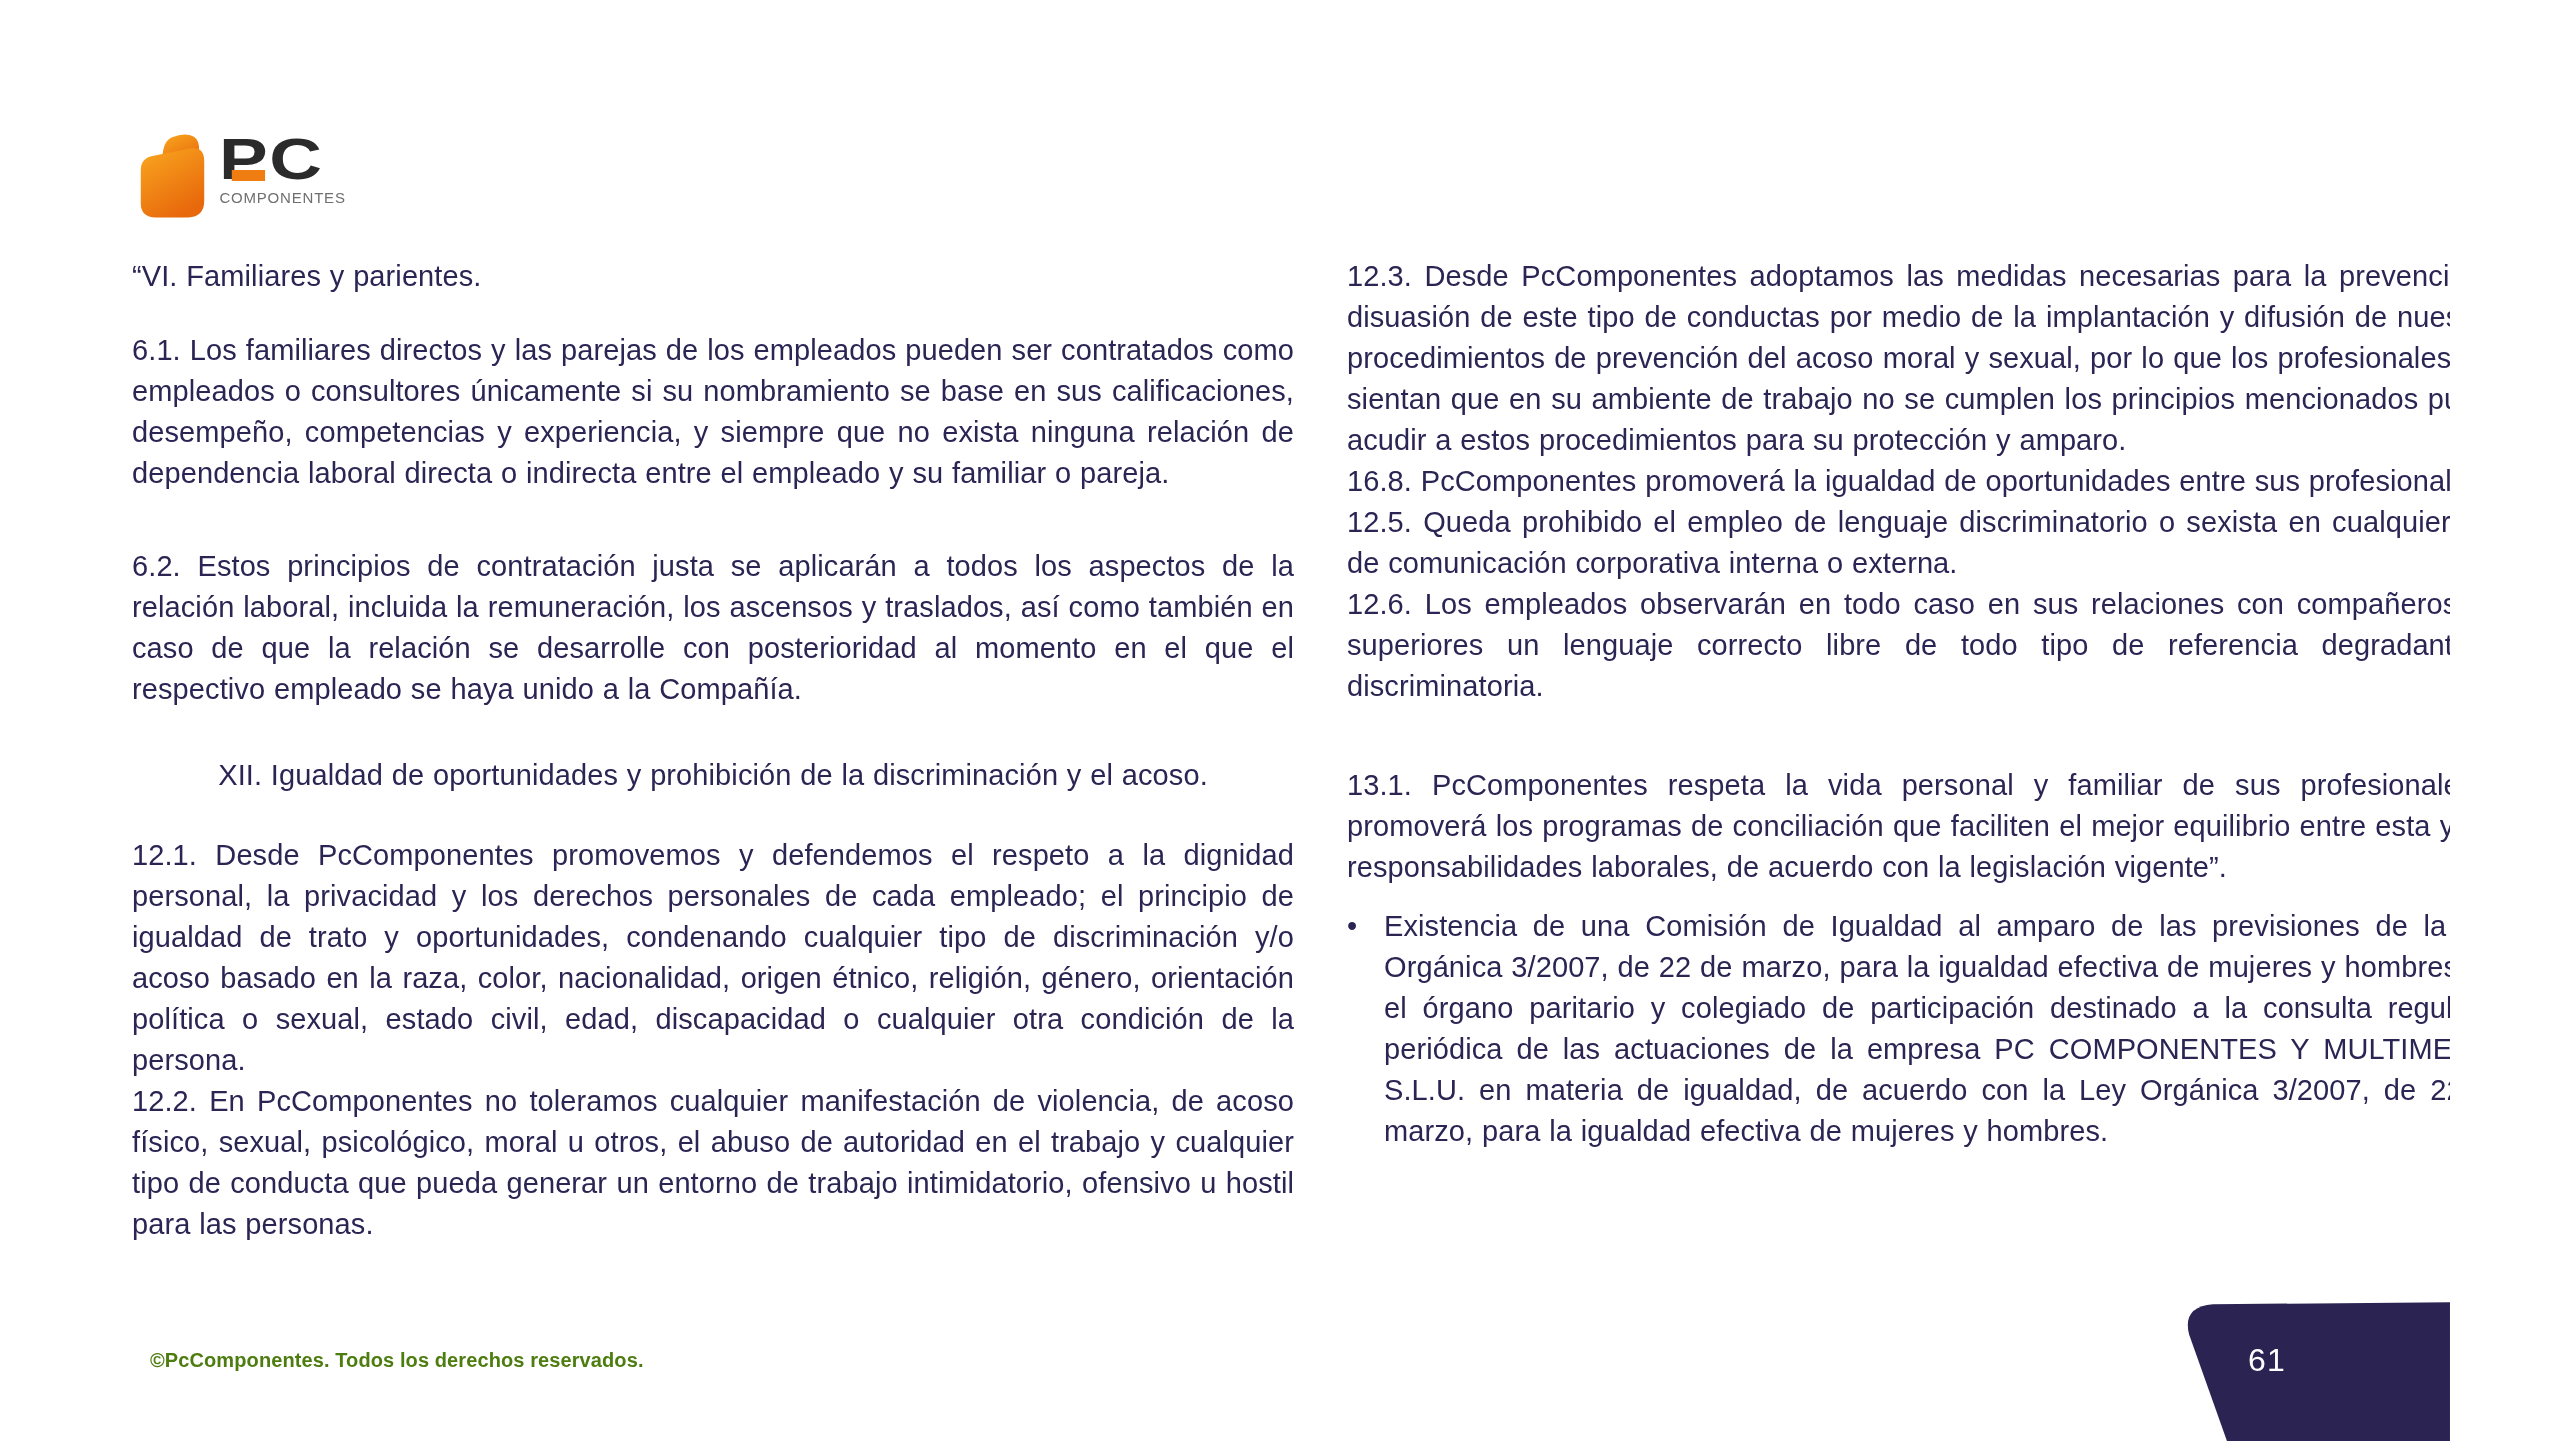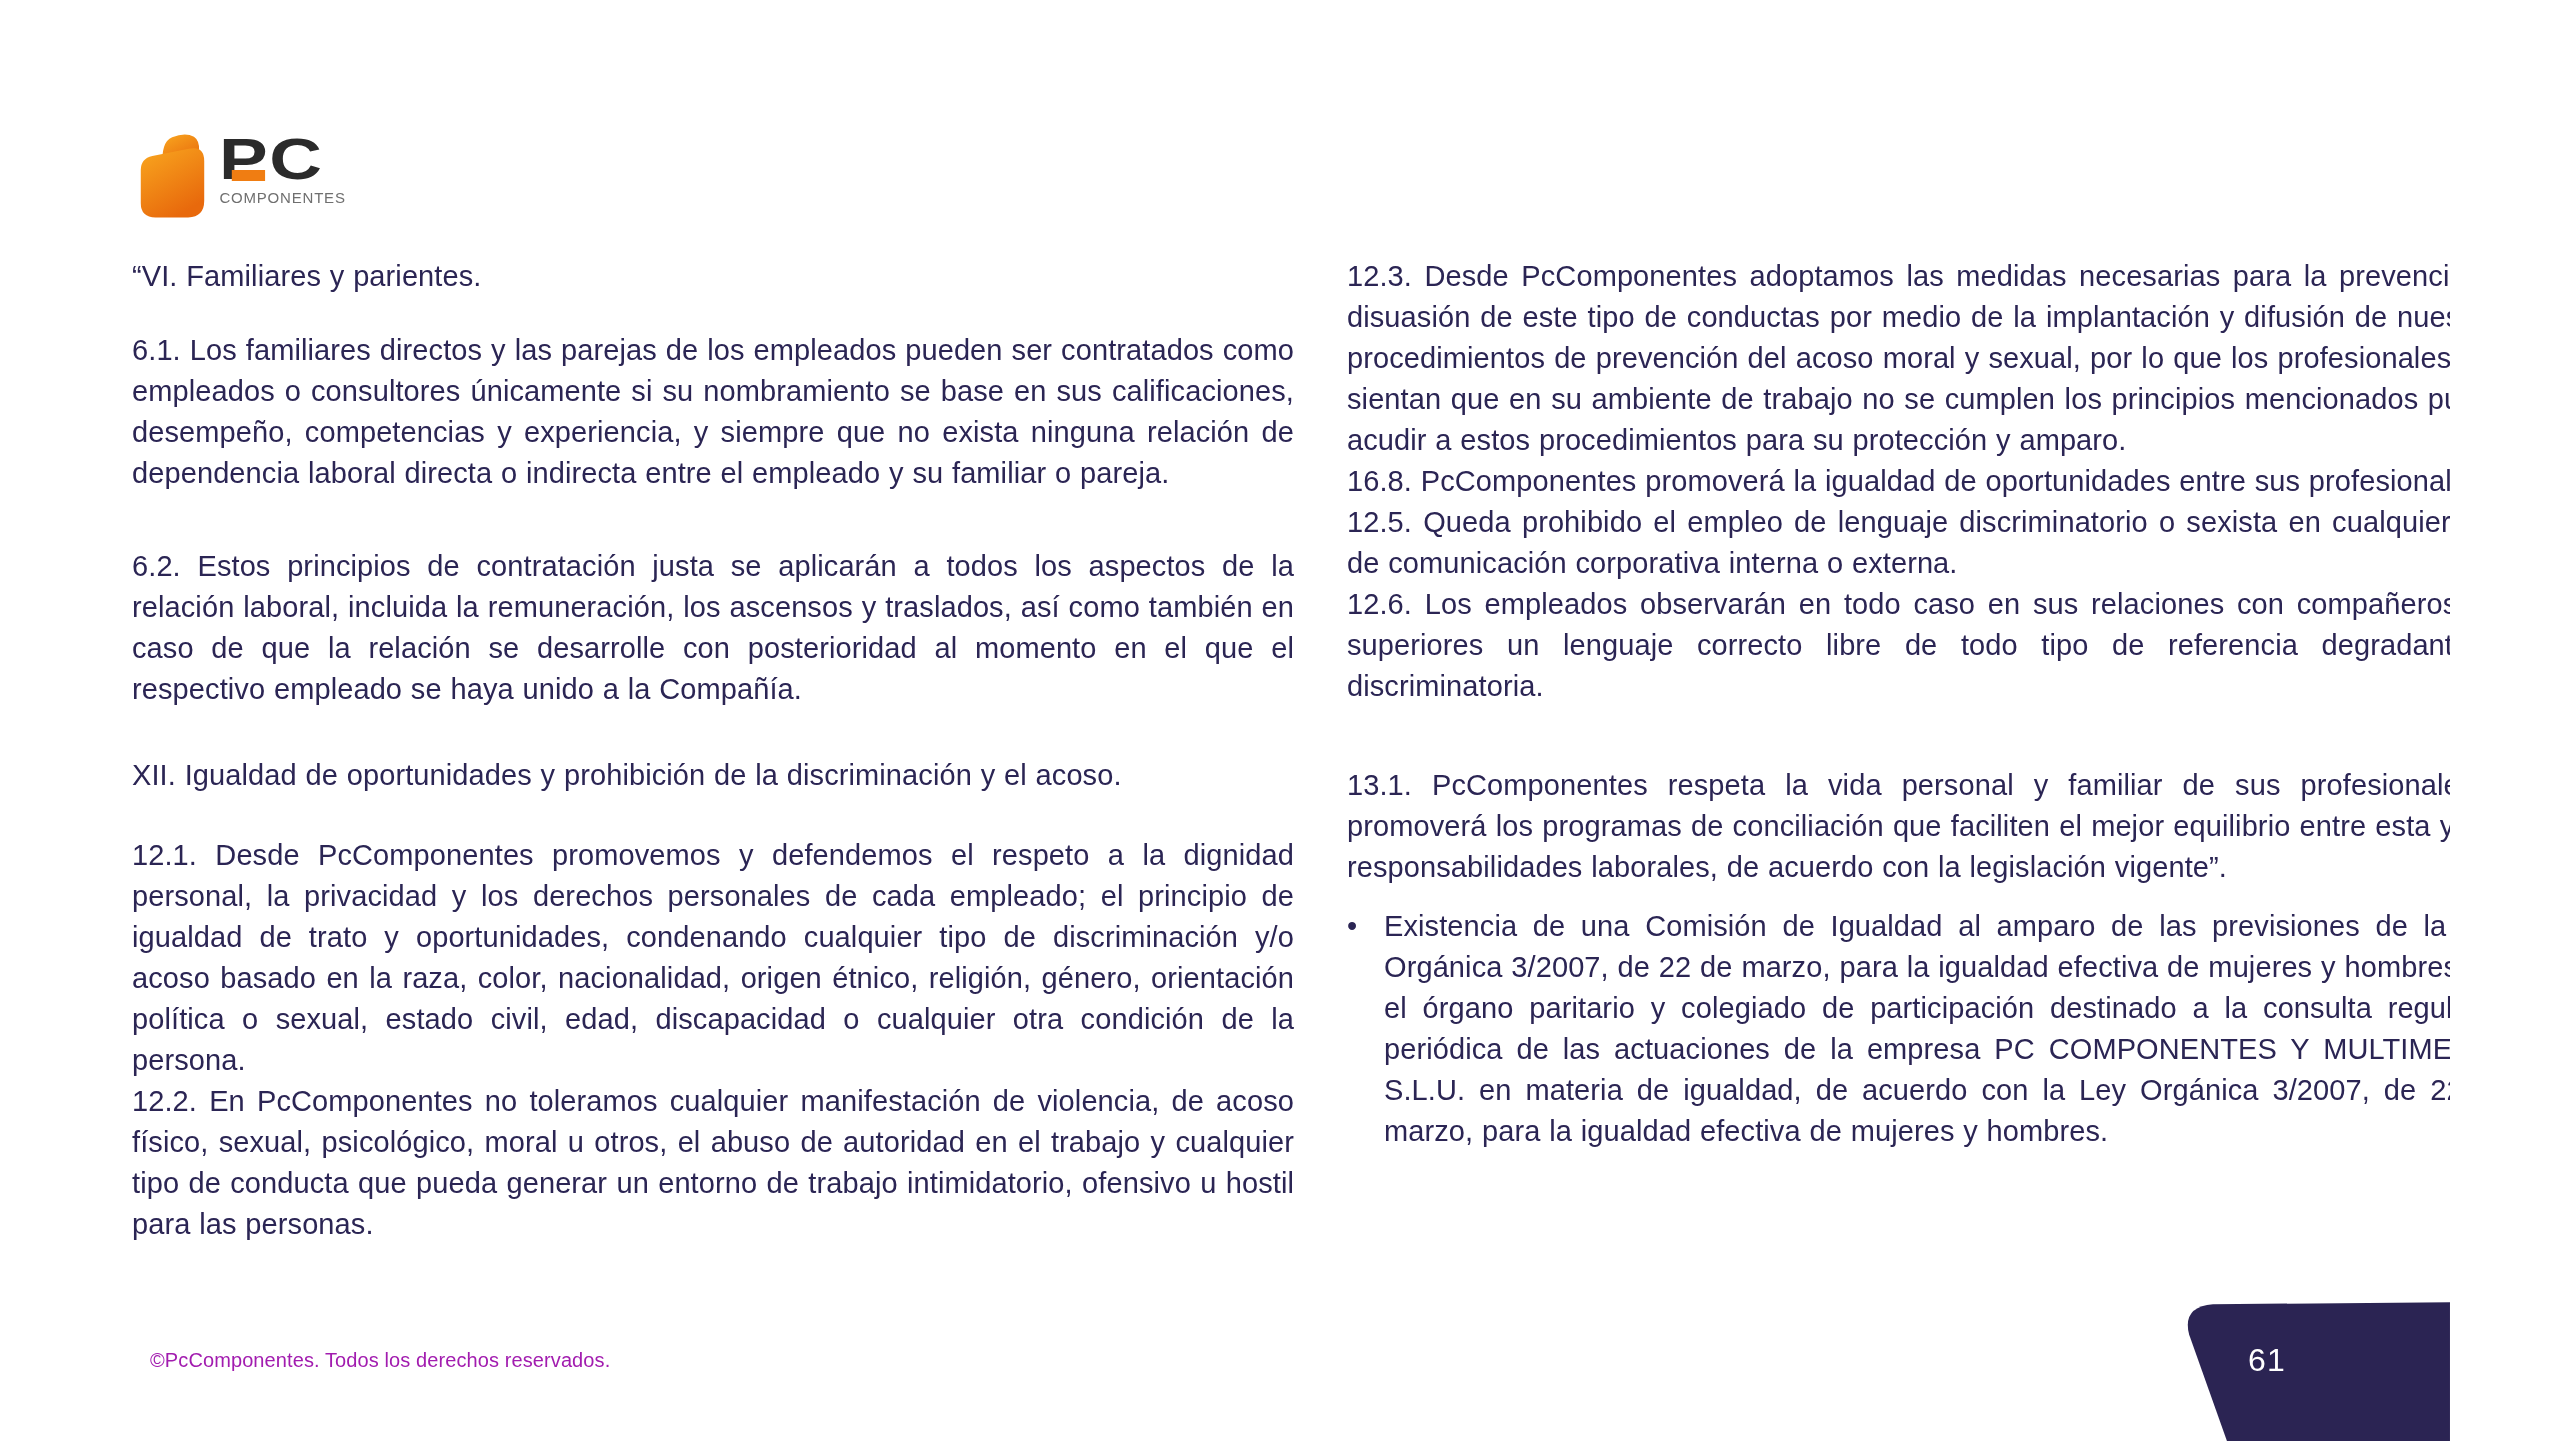--- a/index.html
+++ b/index.html
@@ -60,44 +60,44 @@
     word-spacing: 0.6px;
   }
   .col-left  { left: 132px;  width: 1162px; }
   .col-right { left: 1347px; width: 1162px; }
 
   .col p { margin: 0; }
   .para { text-align: justify; }
   .heading { text-align: left; }
 
   .gap-52 { margin-bottom: 33px !important; }
-  .gap-60 { margin-bottom: 39px !important; }
+  .gap-60 { margin-bottom: 39px !important; text-align: center; }
   .gap-70 { margin-bottom: 45px !important; }
   .gap-80 { margin-bottom: 52px !important; }
   .gap-90 { margin-bottom: 58px !important; }
   .gap-28 { margin-bottom: 18px !important; }
 
   .bullet-item { display: flex; align-items: flex-start; }
   .bullet-dot {
     flex: 0 0 37px;
     width: 37px;
     font-size: 29px;
     line-height: 41px;
   }
   .bullet-text { flex: 1 1 auto; }
 
   
   .footer {
     position: absolute;
     left: 150px;
     top: 1349px;
     font-size: 20px;
-    font-weight: normal;
+    font-weight: bold;
     letter-spacing: 0.1px;
-    color: #a21caf;
+    color: #4d7c0f;
   }
 
   
   .page-badge {
     position: absolute;
     right: 0;
     bottom: 8px;
     width: 277px;
     height: 140px;
   }

